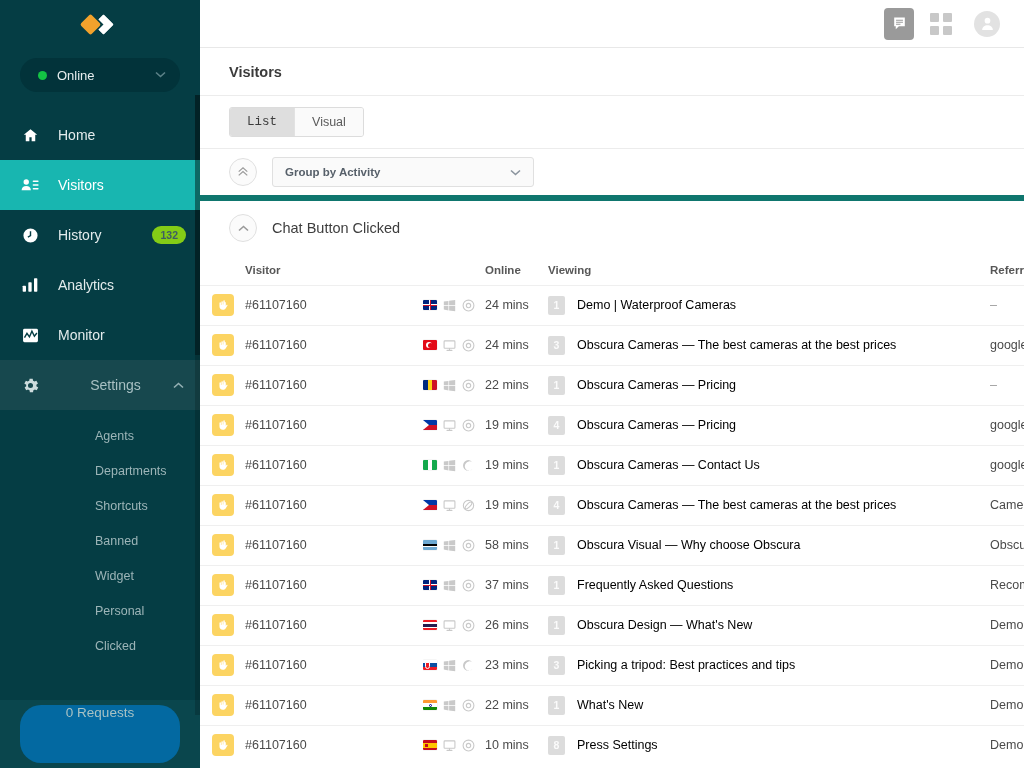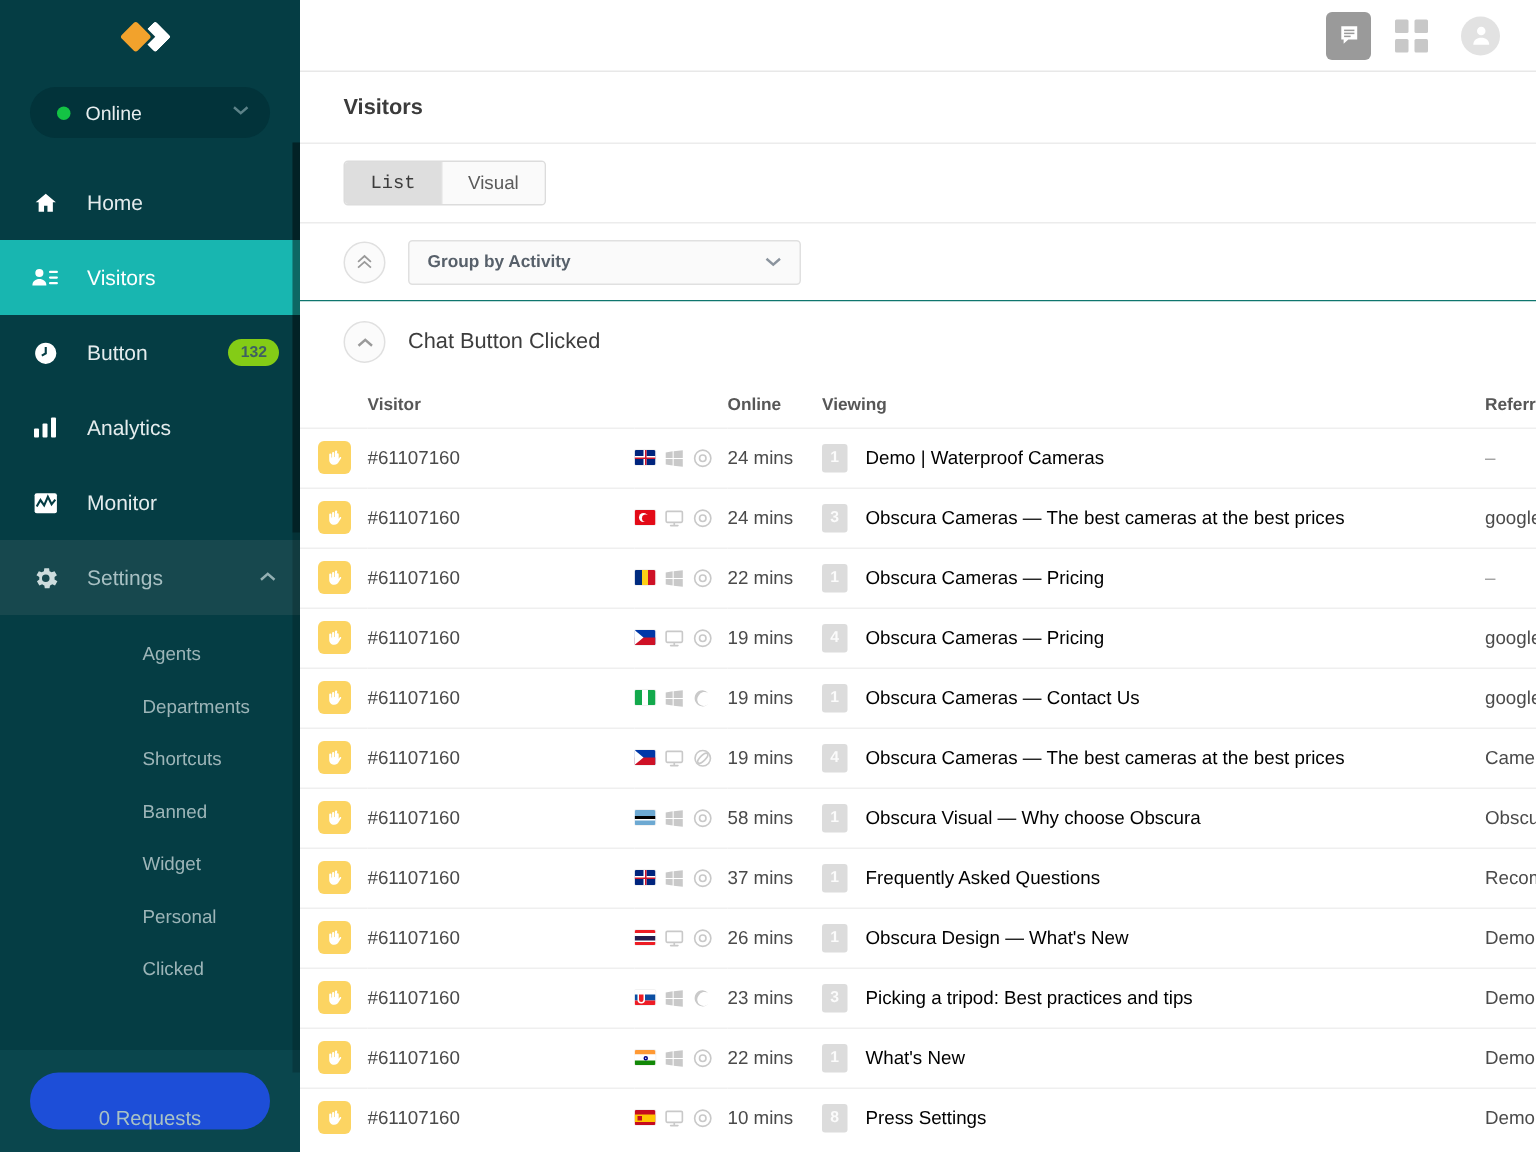--- a/index.html
+++ b/index.html
@@ -70,21 +70,21 @@
   .nav-item .ico {
     width: 24px; margin-left: 18px;
     display: flex; align-items: center; justify-content: center;
     color: #ffffff;
   }
   .nav-item .lbl {
     color: #e4eced; font-size: 14px; margin-left: 16px; flex: 1;
   }
   .nav-item.active { background: #18b6b0; }
   .nav-item.active .lbl { color: #ffffff; }
-  .nav-item.settings { background: #17484e; }
+  .nav-item.settings { background: #17484e; text-align: center; }
   .nav-item.settings .lbl { color: #a8c0c3; }
   .nav-item.settings .ico { color: #cddcdd; }
   .nav-badge {
     margin-right: 14px;
     background: #84cc16; color: #3e5f63;
     font-size: 10.5px; font-weight: bold;
     border-radius: 9px;
     padding: 3px 8px;
     min-width: 30px; text-align: center;
   }
@@ -100,23 +100,23 @@
   }
 
   .sb-footer {
     margin-top: auto;
     height: 68px;
     background: #0a464d;
     display: flex; align-items: center; justify-content: center;
     flex: 0 0 68px;
   }
   .requests-btn {
-    width: 160px; height: 38px;
-    background: #1d4ed8; border-radius: 21px;
-    display: flex; align-items: flex-end; justify-content: center;
+    width: 160px; height: 58px;
+    background: #0369a1; border-radius: 21px;
+    display: flex; align-items: flex-start; justify-content: center;
     color: #a8c2c4; font-size: 13.5px;
     cursor: pointer;
   }
   .sb-scroll-track {
     position: absolute; right: 0; top: 95px;
     width: 5px; height: 620px;
     background: rgba(0,0,0,0.18);
   }
   .sb-scroll-thumb {
     position: absolute; right: 0; top: 95px;
@@ -172,21 +172,21 @@
     padding: 7px 17px; font-size: 12.5px; color: #5a5a5a;
     background: #fafafa; cursor: pointer;
   }
   .seg.on { background: #dedede; color: #3c3c3c; font-family: Liberation Mono, monospace; }
   .seg + .seg { border-left: 1px solid #e2e2e2; }
 
   .filter-bar {
     height: 52px; flex: 0 0 52px;
     display: flex; align-items: center;
     padding-left: 29px;
-    border-bottom: 1px solid #0f766e;
+    border-bottom: 6px solid #0f766e;
   }
   .round-btn {
     width: 28px; height: 28px; border-radius: 50%;
     border: 1px solid #e0e0e0; background: #fbfbfb;
     display: flex; align-items: center; justify-content: center;
     cursor: pointer; color: #9a9a9a;
   }
   .group-select {
     margin-left: 15px;
     width: 262px; height: 30px;
@@ -303,21 +303,21 @@
         </span>
         <span class="lbl">Visitors</span>
       </div>
 
       <div class="nav-item">
         <span class="ico">
           <svg width="17" height="17" viewBox="0 0 24 24" fill="currentColor">
               <path d="M12 2a10 10 0 1 0 0 20 10 10 0 0 0 0-20zm1 10.6-4.2 2.5-1-1.7 3.2-1.9V6h2z"></path>
             </svg>
         </span>
-        <span class="lbl">Button</span>
+        <span class="lbl">History</span>
         <span class="nav-badge">132</span>
       </div>
 
       <div class="nav-item">
         <span class="ico">
           <svg width="16" height="16" viewBox="0 0 24 24" fill="currentColor">
             <rect x="1" y="13" width="5" height="9" rx="1"></rect>
             <rect x="9.5" y="8" width="5" height="14" rx="1"></rect>
             <rect x="18" y="2" width="5" height="20" rx="1"></rect>
           </svg>

